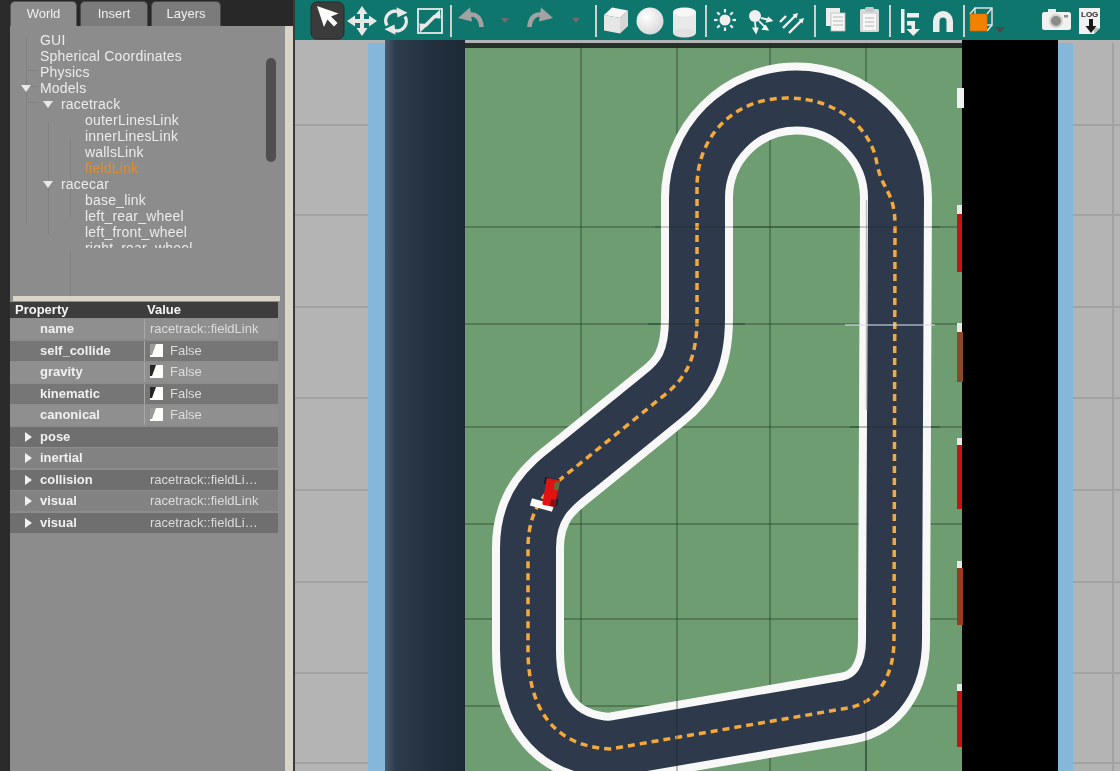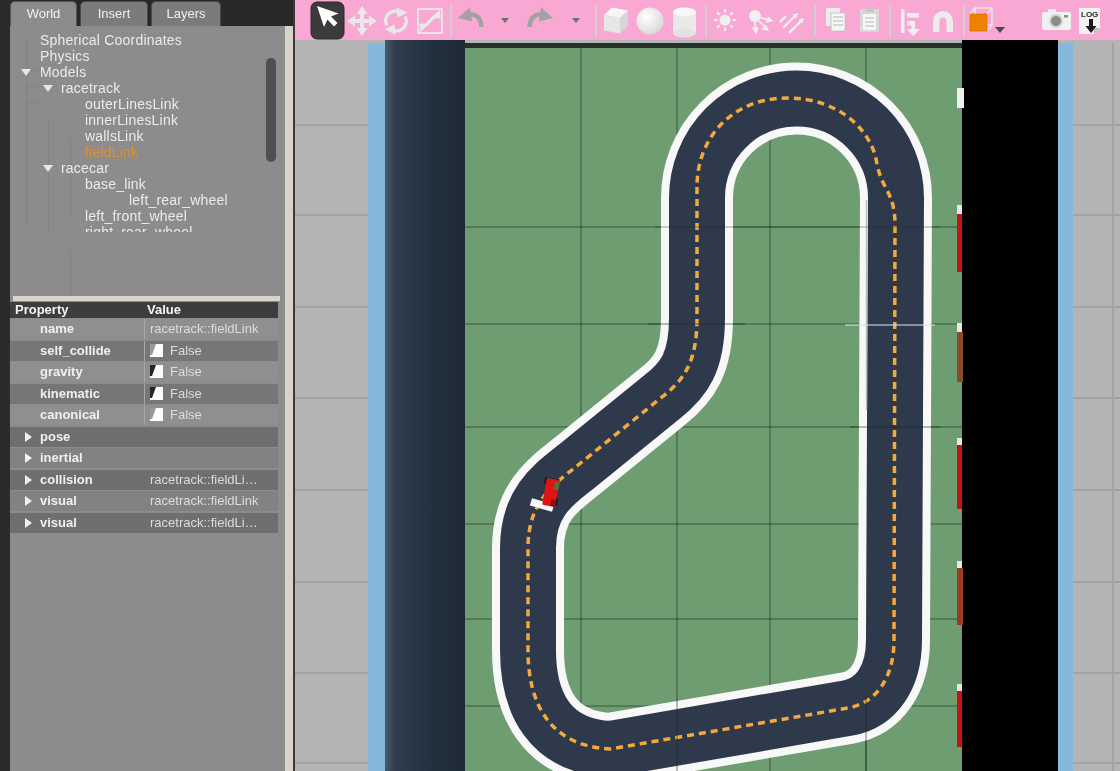--- a/index.html
+++ b/index.html
@@ -26,21 +26,21 @@
 .pval{position:absolute;left:140px;color:#dcdcdc;}
 .colsep{position:absolute;left:134px;top:0;width:1px;height:20px;background:#a8a8a8;}
 .ptri{position:absolute;left:15px;top:5px;width:0;height:0;border-top:5px solid transparent;border-bottom:5px solid transparent;border-left:7px solid #f0f0f0;}
 .cb{position:absolute;left:140px;top:3px;width:13px;height:13px;background:#fdfdfa;}
 .cb:before{content:"";position:absolute;left:0;top:0;border-top:11px solid #262626;border-right:4px solid transparent;width:2px;height:0;}
 .cbsoft:before{border-top-color:#9a9a98;}
 
 #splitterV{left:285px;top:26px;width:8px;height:745px;background:#d8d5c8;}
 #vline{left:293px;top:0px;width:2px;height:771px;background:#3a3a3a;}
 
-#toolbar{left:295px;top:0;width:825px;height:40px;background:#f9a8d4;}
+#toolbar{left:295px;top:0;width:825px;height:40px;background:#0f766e;}
 #scene{left:295px;top:40px;width:825px;height:731px;}
 </style>
 </head>
 <body>
 <div class="abs" id="leftedge"></div>
 <div class="abs" id="tabbar">
   <div class="tab" id="tabWorld">World</div>
   <div class="tab" id="tabInsert">Insert</div>
   <div class="tab" id="tabLayers">Layers</div>
 </div>
@@ -48,31 +48,32 @@
   <div id="guides" style="position:absolute;left:0;top:0;width:275px;height:270px;">
    <i style="position:absolute;left:16px;top:12px;width:1px;height:186px;background:#818181"></i>
    <i style="position:absolute;left:38px;top:96px;width:1px;height:112px;background:#818181"></i>
    <i style="position:absolute;left:60px;top:112px;width:1px;height:80px;background:#818181"></i>
    <i style="position:absolute;left:60px;top:224px;width:1px;height:62px;background:#818181"></i>
    <i style="position:absolute;left:16px;top:44px;width:12px;height:1px;background:#818181"></i>
    <i style="position:absolute;left:16px;top:60px;width:12px;height:1px;background:#818181"></i>
    <i style="position:absolute;left:16px;top:76px;width:12px;height:1px;background:#818181"></i>
   </div>
   <div id="tree">
+    <div class="ti"><span style="margin-left:30px">GUI</span></div>
     <div class="ti"><span style="margin-left:30px">Spherical Coordinates</span></div>
     <div class="ti"><span style="margin-left:30px">Physics</span></div>
     <div class="ti"><i class="tri" style="left:11px"></i><span style="margin-left:30px">Models</span></div>
     <div class="ti"><i class="tri" style="left:33px"></i><span style="margin-left:51px">racetrack</span></div>
     <div class="ti"><span style="margin-left:75px">outerLinesLink</span></div>
     <div class="ti"><span style="margin-left:75px">innerLinesLink</span></div>
     <div class="ti"><span style="margin-left:75px">wallsLink</span></div>
     <div class="ti" style="color:#df8f2d"><span style="margin-left:75px">fieldLink</span></div>
     <div class="ti"><i class="tri" style="left:33px"></i><span style="margin-left:51px">racecar</span></div>
     <div class="ti"><span style="margin-left:75px">base_link</span></div>
-    <div class="ti"><span style="margin-left:119px">left_rear_wheel</span></div>
+    <div class="ti"><span style="margin-left:75px">left_rear_wheel</span></div>
     <div class="ti"><span style="margin-left:75px">left_front_wheel</span></div>
     <div class="ti" style="height:8px;overflow:hidden"><span style="margin-left:75px">right_rear_wheel</span></div>
   </div>
 </div>
 <div class="abs" id="scrollbar"></div>
 <div class="abs" id="splitterH"></div>
 <div class="abs" id="prophdr">
     <span style="position:absolute;left:5px;text-align:right;">Property</span>
     <span style="position:absolute;left:137px;">Value</span>
   </div>

